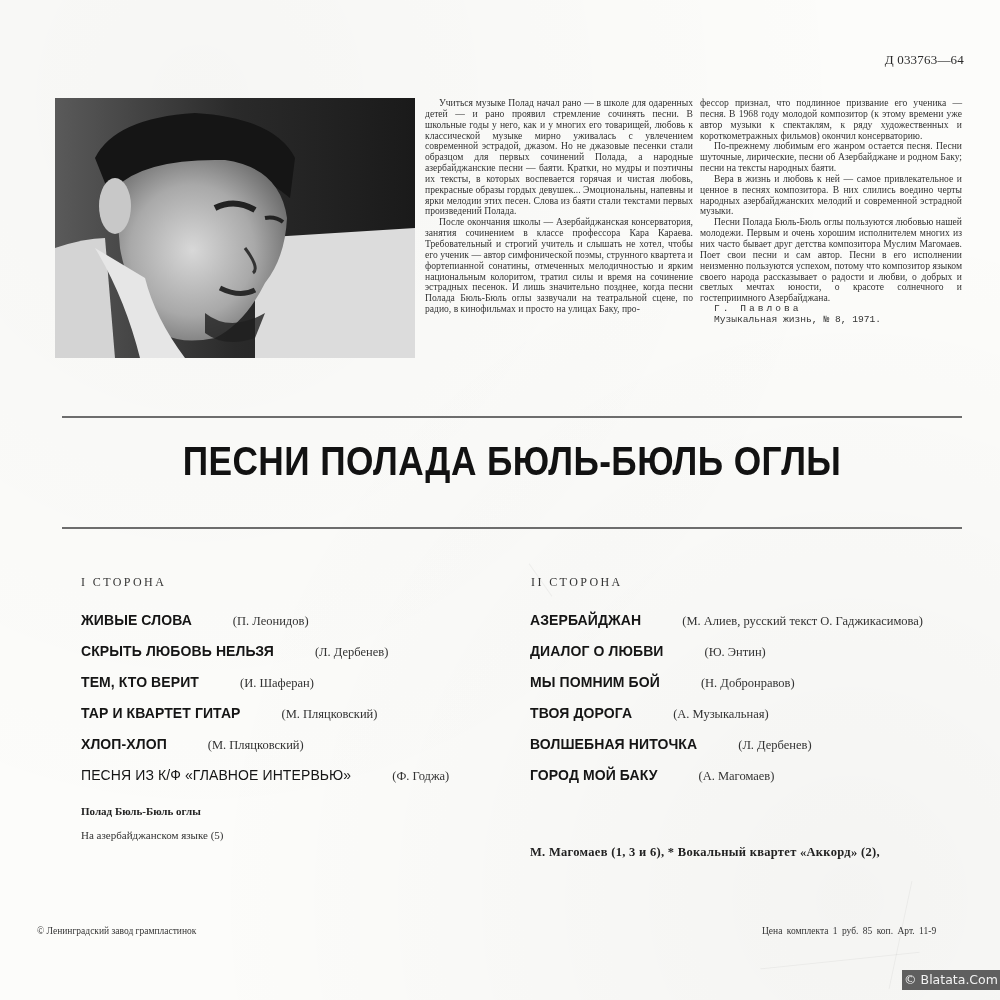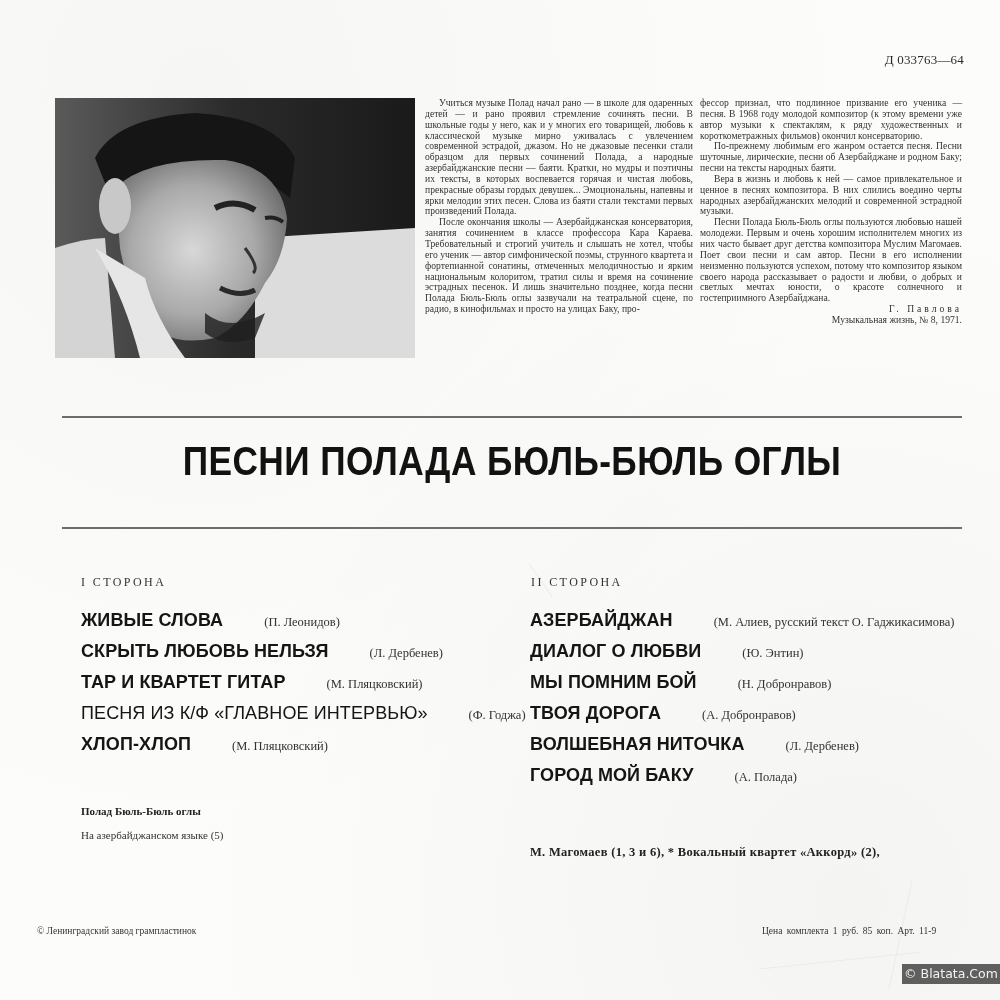--- a/index.html
+++ b/index.html
@@ -28,21 +28,21 @@
   .photo svg { display:block; width:100%; height:100%; }
   .bio {
     position:absolute; top:98px;
     font-family:"Liberation Serif", serif; font-size:9.6px; line-height:10.85px;
     color:#333; text-align:justify;
   }
   .bio p { margin:0; text-indent:14px; }
   .bio p.noindent { text-indent:0; }
   .bio.col1 { left:425px; width:268px; }
   .bio.col2 { left:700px; width:262px; }
-  .sig { text-align:right; margin:0; font-size:9.6px; }
+  .sig { text-align:left; margin:0; font-size:9.6px;font-family:Liberation Mono, monospace; }
   .sig.author { letter-spacing:3px; }
   .rule {
     position:absolute; left:62px; width:900px; height:0;
     border-top:2px solid #6d6d6d;
   }
   .rule.top { top:416px; }
   .rule.bottom { top:527px; }
   .main-title {
     position:absolute; left:62px; width:900px; top:438px;
     text-align:center;
@@ -55,21 +55,21 @@
     font-family:"Liberation Serif", serif; font-size:12px; letter-spacing:2.4px;
     color:#333;
   }
   .side-label.s1 { left:81px; }
   .side-label.s2 { left:531px; }
   .tracklist { position:absolute; top:610px; margin:0; padding:0; list-style:none; }
   .tracklist.s1 { left:81px; }
   .tracklist.s2 { left:530px; }
   .track { height:31px; white-space:nowrap; }
   .track-title {
-    font-family:"Liberation Sans", sans-serif; font-weight:bold; font-size:18px;
+    font-family:"Liberation Sans", sans-serif; font-weight:bold; font-size:14px;
     color:#151515; letter-spacing:0.1px;
   }
   .track-author {
     font-family:"Liberation Serif", serif; font-size:12.5px; color:#333;
     margin-left:5px;
     padding-left:36px;
   }
   .performer {
     position:absolute; font-family:"Liberation Serif", serif; color:#222;
   }
@@ -79,21 +79,21 @@
   .performer.p2b { left:530px; top:830px; font-size:12.5px; font-weight:bold; letter-spacing:0.3px; }
   .footer-left {
     position:absolute; left:37px; top:926px;
     font-family:"Liberation Serif", serif; font-size:9.5px; color:#333;text-align:right;
   }
   .footer-right {
     position:absolute; left:762px; top:926px;
     font-family:"Liberation Serif", serif; font-size:9.5px; color:#333; word-spacing:2px;
   }
   .watermark {
-    position:absolute; right:0; bottom:16px; width:98px; height:20px;
+    position:absolute; right:0; bottom:10px; width:98px; height:20px;
     background:#5f5f5f; color:#f2f2f2;
     font-family:"DejaVu Sans", sans-serif; font-size:12.5px; line-height:20px;
     text-align:center;
   }
   .crease { position:absolute; background:rgba(0,0,0,0.045); }
 </style>
 </head>
 <body>
 
 <div class="sheet">
@@ -148,35 +148,36 @@
   </div>
 
   <div class="rule top"></div>
   <div class="main-title">ПЕСНИ ПОЛАДА БЮЛЬ-БЮЛЬ ОГЛЫ</div>
   <div class="rule bottom"></div>
 
   <div class="side-label s1">I СТОРОНА</div>
   <ul class="tracklist s1">
     <li class="track"><span class="track-title">ЖИВЫЕ СЛОВА</span><span class="track-author">(П. Леонидов)</span></li>
     <li class="track"><span class="track-title">СКРЫТЬ ЛЮБОВЬ НЕЛЬЗЯ</span><span class="track-author">(Л. Дербенев)</span></li>
+    <li class="track"><span class="track-title">ТЕМ, КТО ВЕРИТ</span><span class="track-author">(И. Шаферан)</span></li>
     <li class="track"><span class="track-title">ТАР И КВАРТЕТ ГИТАР</span><span class="track-author">(М. Пляцковский)</span></li>
+    <li class="track"><span class="track-title">ХЛОП-ХЛОП</span><span class="track-author">(М. Пляцковский)</span></li>
     <li class="track"><span class="track-title" style="font-weight:normal;">ПЕСНЯ ИЗ К/Ф «ГЛАВНОЕ ИНТЕРВЬЮ»</span><span class="track-author">(Ф. Годжа)</span></li>
-    <li class="track"><span class="track-title">ХЛОП-ХЛОП</span><span class="track-author">(М. Пляцковский)</span></li>
   </ul>
   <div class="performer p1">Полад Бюль-Бюль оглы</div>
   <div class="performer p1b">На азербайджанском языке (5)</div>
 
   <div class="side-label s2">II СТОРОНА</div>
   <ul class="tracklist s2">
     <li class="track"><span class="track-title">АЗЕРБАЙДЖАН</span><span class="track-author">(М. Алиев, русский текст О. Гаджикасимова)</span></li>
     <li class="track"><span class="track-title">ДИАЛОГ О ЛЮБВИ</span><span class="track-author">(Ю. Энтин)</span></li>
     <li class="track"><span class="track-title">МЫ ПОМНИМ БОЙ</span><span class="track-author">(Н. Добронравов)</span></li>
-    <li class="track"><span class="track-title">ТВОЯ ДОРОГА</span><span class="track-author">(А. Добронравов)</span></li>
+    <li class="track"><span class="track-title">ТВОЯ ДОРОГА</span><span class="track-author">(А. Музыкальная)</span></li>
     <li class="track"><span class="track-title">ВОЛШЕБНАЯ НИТОЧКА</span><span class="track-author">(Л. Дербенев)</span></li>
-    <li class="track"><span class="track-title">ГОРОД МОЙ БАКУ</span><span class="track-author">(А. Полада)</span></li>
+    <li class="track"><span class="track-title">ГОРОД МОЙ БАКУ</span><span class="track-author">(А. Магомаев)</span></li>
   </ul>
   <div class="performer p2a">М. Магомаев (1, 3 и 6), * Вокальный квартет «Аккорд» (2),</div>
 
   <div class="footer-left">© Ленинградский завод грампластинок</div>
   <div class="footer-right">Цена комплекта 1 руб. 85 коп. Арт. 11-9</div>
 
   <div class="watermark">© Blatata.Com</div>
 </div>
 
 </body></html>

